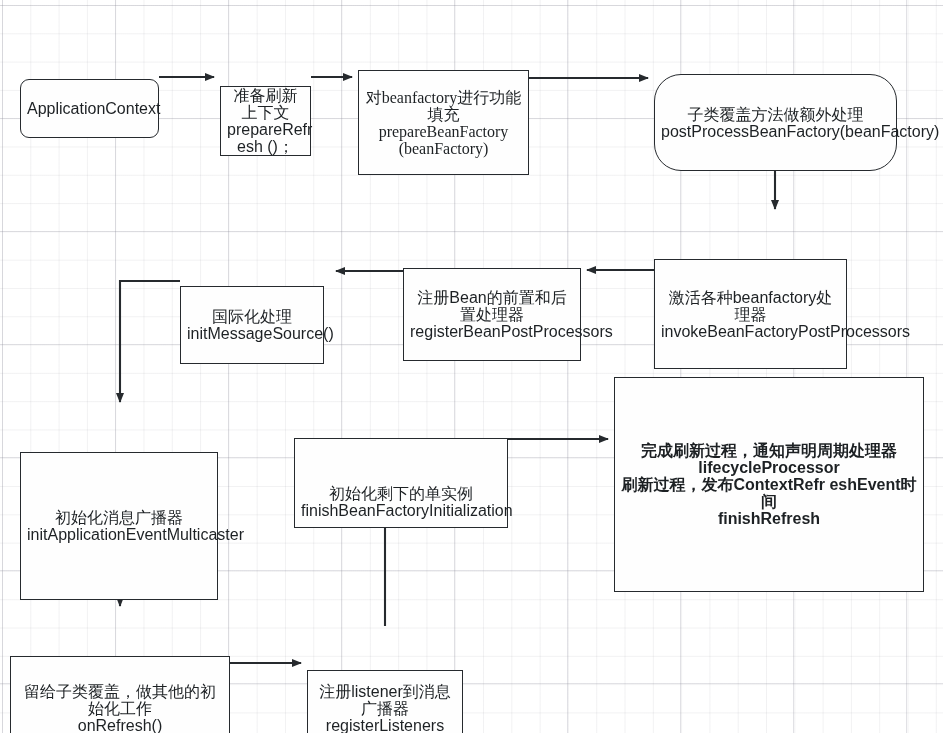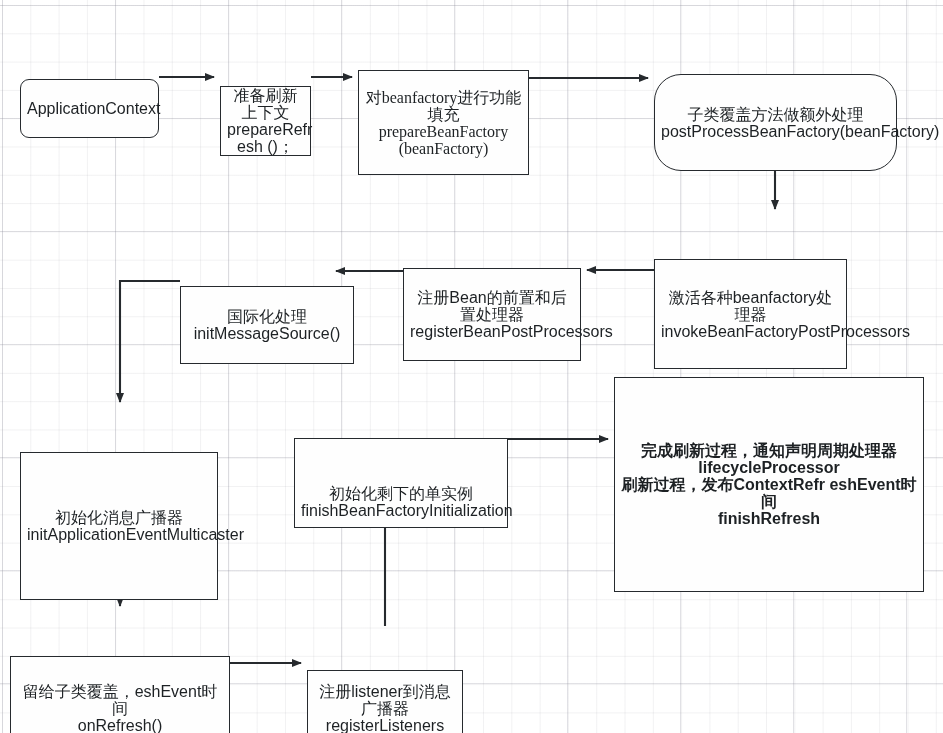--- a/index.html
+++ b/index.html
@@ -90,28 +90,28 @@
 esh ()；</span></div>
       <div class="node" style="left: 358px; top: 26px; width: 171px; height: 105px; font-family: Liberation Serif, serif;"><span class="txt">对beanfactory进行功能填充
 prepareBeanFactory
 (beanFactory)</span></div>
       <div class="node" style="left: 654px; top: 30px; width: 243px; height: 97px; border-radius: 27px;"><span class="txt">子类覆盖方法做额外处理
 postProcessBeanFactory(beanFactory)</span></div>
       <div class="node" style="left: 654px; top: 215px; width: 193px; height: 110px;"><span class="txt">激活各种beanfactory处理器
 invokeBeanFactoryPostProcessors</span></div>
       <div class="node" style="left: 403px; top: 224px; width: 178px; height: 93px;"><span class="txt">注册Bean的前置和后置处理器
 registerBeanPostProcessors</span></div>
-      <div class="node" style="left: 180px; top: 242px; width: 174px; height: 78px;"><span class="txt">国际化处理
+      <div class="node" style="left: 180px; top: 242px; width: 144px; height: 78px;"><span class="txt">国际化处理
 initMessageSource()</span></div>
       <div class="node" style="left: 20px; top: 408px; width: 198px; height: 148px;"><span class="txt">初始化消息广播器
 initApplicationEventMulticaster</span></div>
       <div class="node" style="left: 294px; top: 394px; width: 214px; height: 90px; align-items: flex-end;"><span class="txt">初始化剩下的单实例
 finishBeanFactoryInitialization</span></div>
       <div class="node" style="left: 614px; top: 333px; width: 310px; height: 215px; font-weight: bold;"><span class="txt">完成刷新过程，通知声明周期处理器lifecycleProcessor
 刷新过程，发布ContextRefr eshEvent时间
 finishRefresh</span></div>
-      <div class="node" style="left: 10px; top: 612px; width: 220px; height: 105px;"><span class="txt">留给子类覆盖，eshEvent时间
+      <div class="node" style="left: 10px; top: 612px; width: 220px; height: 105px;"><span class="txt">留给子类覆盖，做其他的初始化工作
 onRefresh()</span></div>
       <div class="node" style="left: 307px; top: 626px; width: 156px; height: 76px;"><span class="txt">注册listener到消息广播器
 registerListeners</span></div>
     </div>
 
 </div>
 
 </body></html>

